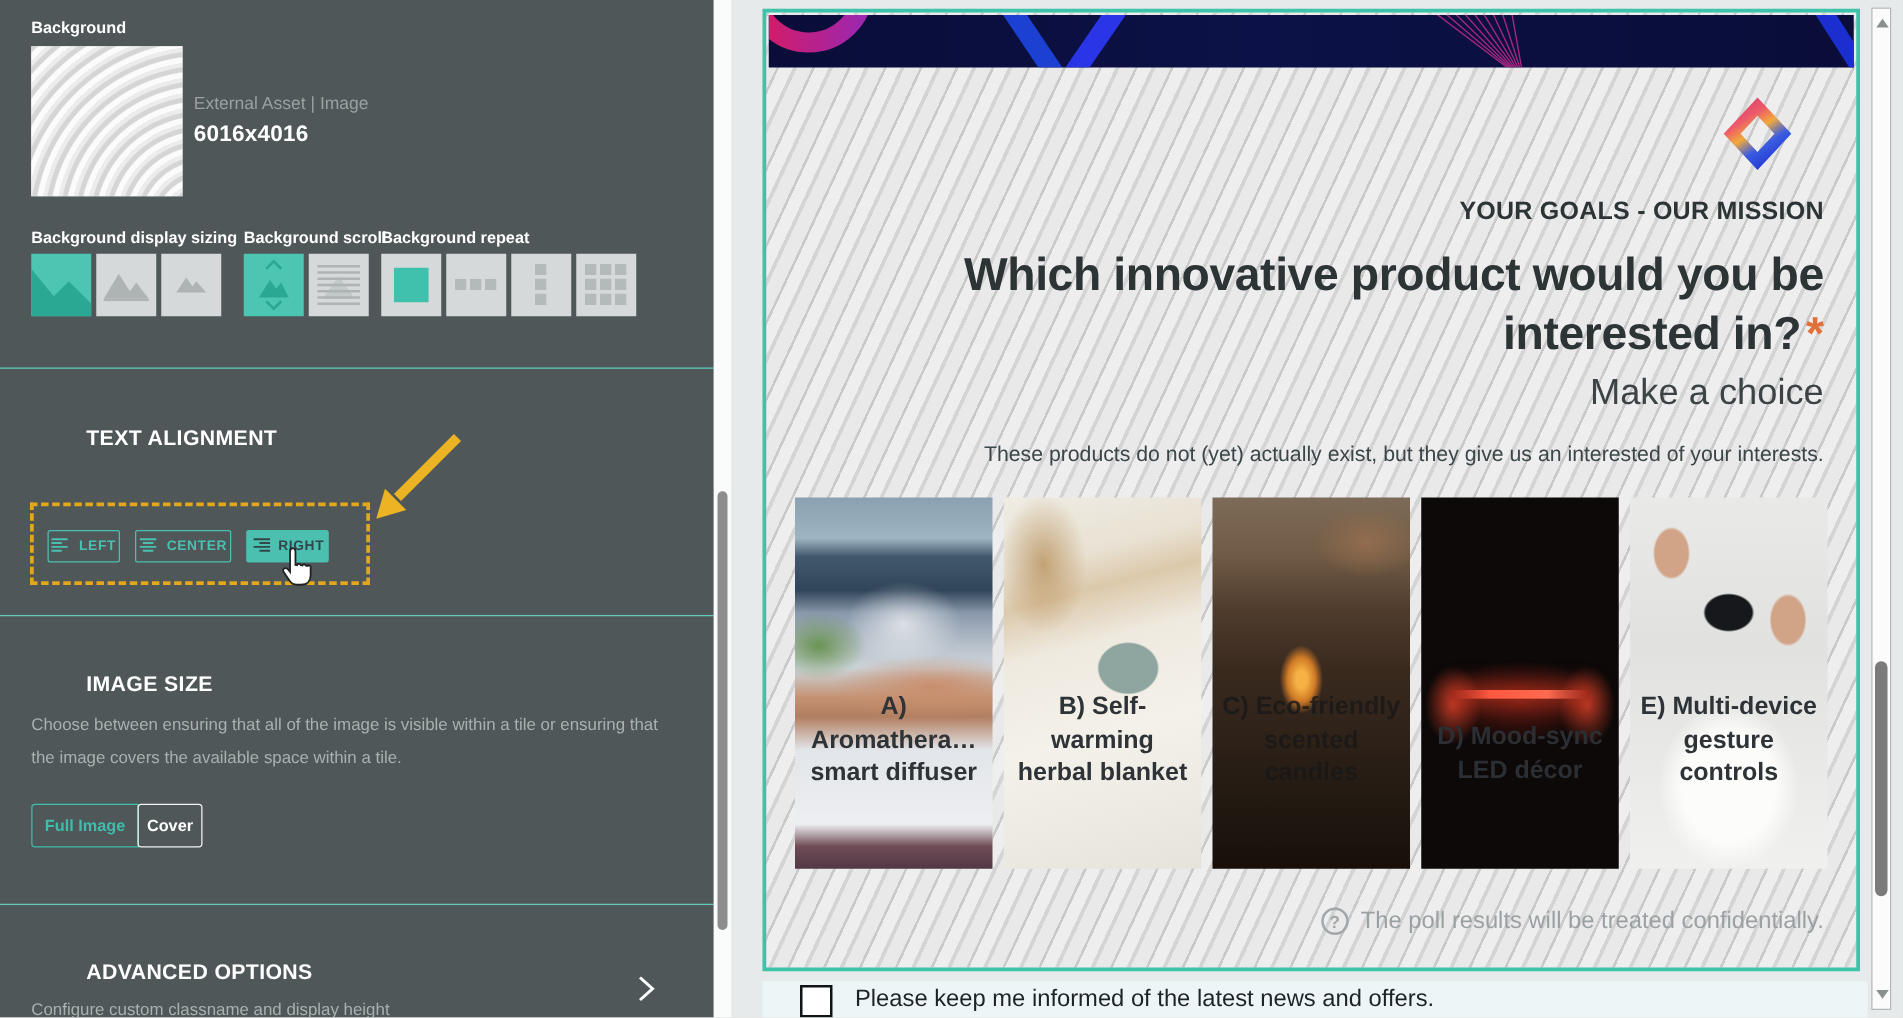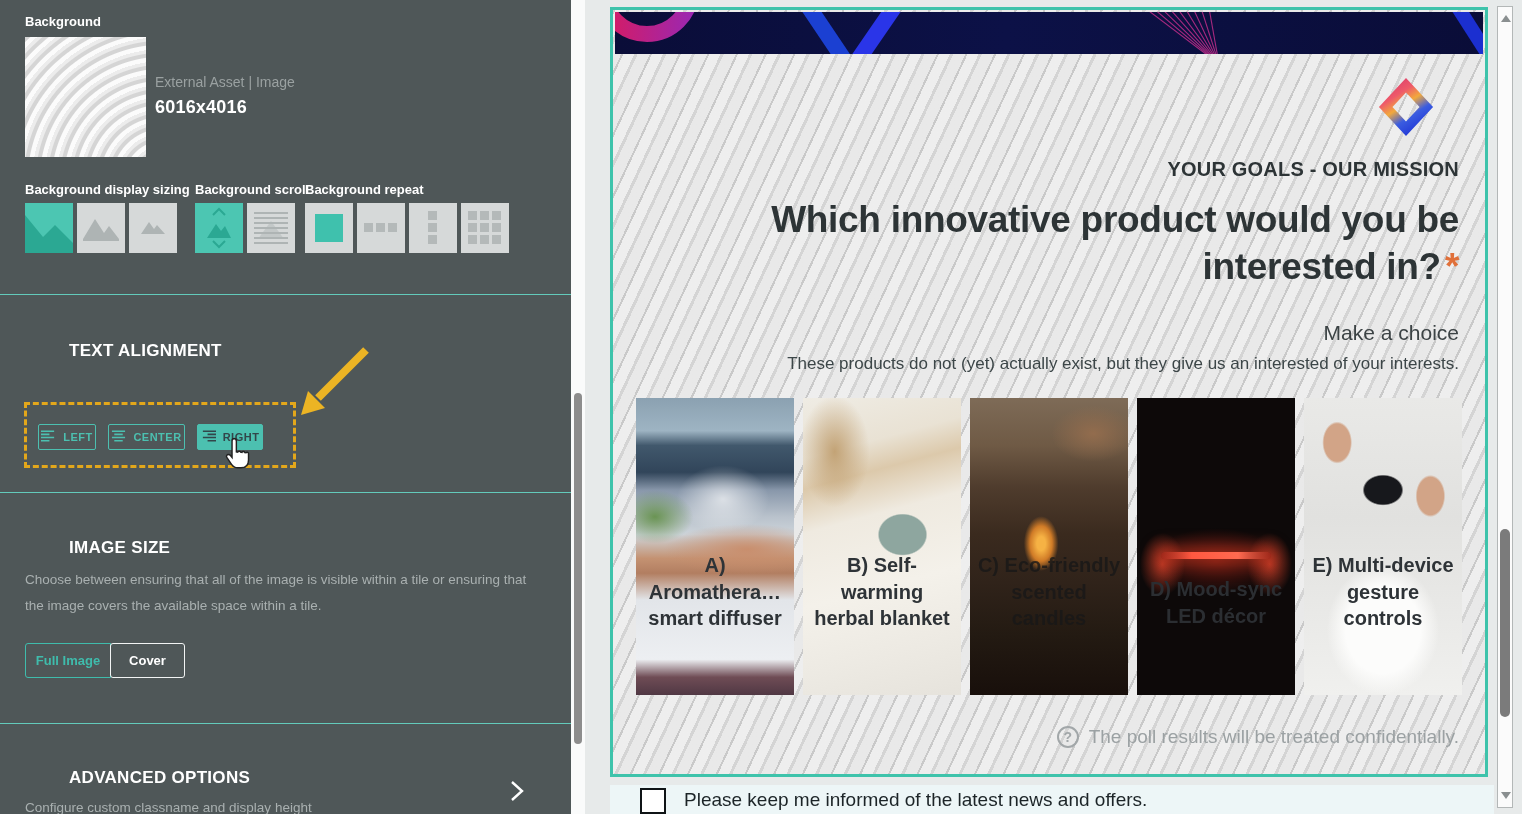--- a/index.html
+++ b/index.html
@@ -38,21 +38,21 @@
   #btn-center { left:108px; width:77px; }
   #btn-right  { left:197px; width:66px; }
 
   .tutorial-arrow { position:absolute; left:288px; top:342px; width:88px; height:86px; pointer-events:none; }
   .cursor-pointer { position:absolute; left:224px; top:436px; width:27px; height:35px; pointer-events:none; }
 
   .size-toggle { position:absolute; left:25px; top:643px; display:flex; }
   .size-btn { height:35px; font-size:13px; font-weight:bold; font-family:inherit; background:transparent;
     display:flex; align-items:center; justify-content:center; cursor:pointer; }
   .size-btn.fullimage { width:86px; color:#3fbcac; border:1px solid #3fbcac; border-radius:3px 0 0 3px; }
-  .size-btn.cover { width:75px; color:#fff; border:1px solid #f2f4f4; border-radius:3px; margin-left:-1px; }
+  .size-btn.cover { width:52px; color:#fff; border:1px solid #f2f4f4; border-radius:3px; margin-left:-1px; }
 
   .adv-chevron { position:absolute; left:510px; top:780px; color:#fff; }
 
   
   .left-scroll-track { position:absolute; left:571px; top:0; width:14px; height:814px; background:#fafbfb; }
   .left-scroll-thumb { position:absolute; left:3px; top:393px; width:8px; height:351px; background:#8d8d8d; border-radius:4px; }
 
   
   .preview-box { position:absolute; left:610px; top:7px; width:878px; height:770px; border:3px solid #3ec3ab;
     background-color:#e3e3e3;
@@ -62,21 +62,21 @@
   .banner { position:absolute; left:2px; top:2px; right:2px; height:42px; background:linear-gradient(90deg,#0a0d38,#0c1147 45%,#0a0d38); overflow:hidden; }
   .banner svg { position:absolute; left:0; top:0; }
 
   .logo { position:absolute; right:50px; top:66px; width:58px; height:62px; }
 
   .kicker { position:absolute; right:26px; top:148px; width:740px; text-align:right;
     color:#2d3436; font-size:20px; font-weight:bold; letter-spacing:.2px; }
   .question { position:absolute; right:26px; top:186px; width:760px; text-align:right;
     color:#2d3436; font-size:37px; font-weight:bold; line-height:1.28; letter-spacing:-.3px; }
   .required { color:#e0703a; padding-left:4px; }
-  .subtitle { position:absolute; right:26px; top:311px; width:740px; text-align:right; color:#3c4345; font-size:21px; }
+  .subtitle { position:absolute; right:26px; top:288px; width:740px; text-align:right; color:#3c4345; font-size:29px; }
   .helper { position:absolute; right:26px; top:344px; width:800px; text-align:right; color:#3c4648; font-size:17px; }
 
   .tiles-row { position:absolute; left:0; top:388px; width:100%; display:flex; justify-content:center; gap:9px; }
   .tile { position:relative; width:158px; height:297px; overflow:hidden; cursor:pointer; }
   .tile-label { position:absolute; left:0; width:100%; top:52%; padding:0 6px; text-align:center;
     font-size:20px; font-weight:bold; line-height:1.32; color:#2e3337; }
 
   .photo-a { background:
     radial-gradient(55px 38px at 12% 40%, rgba(92,140,62,.85), rgba(92,140,62,0) 70%),
     radial-gradient(66px 48px at 55% 34%, rgba(255,255,255,.65), rgba(255,255,255,0) 70%),

